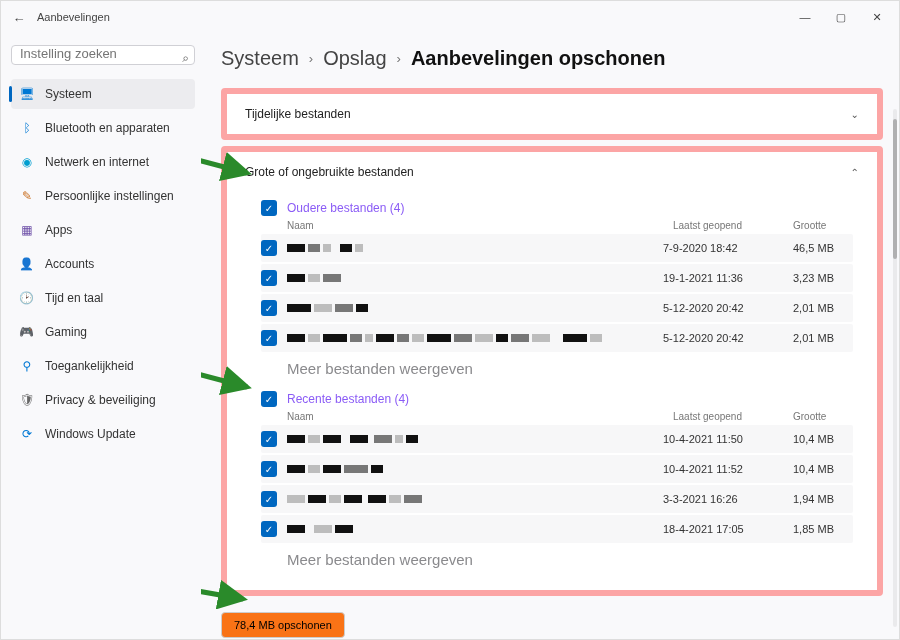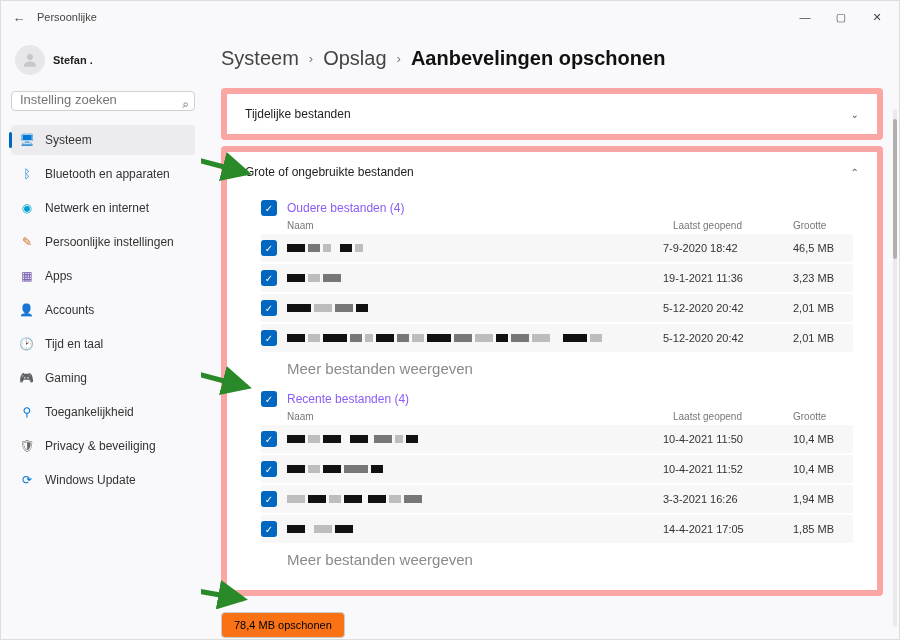--- a/index.html
+++ b/index.html
@@ -59,39 +59,30 @@
   .scrollbar { position: absolute; right: 2px; top: 76px; bottom: 12px; width: 4px; background: rgba(0,0,0,0.06); border-radius: 2px; }
   .scrollthumb { position: absolute; right: 0; top: 10px; width: 4px; height: 140px; background: rgba(0,0,0,0.25); border-radius: 2px; }
   .arrow-anno { position: absolute; pointer-events: none; z-index: 50; }
 </style>
 </head>
 <body>
 
 <div class="window">
   <div class="titlebar">
     <div class="back">←</div>
-    <div class="title">Persoonlijke</div>
+    <div class="title">Aanbevelingen</div>
     <div class="win-btns">
       <div class="win-btn">—</div>
       <div class="win-btn">▢</div>
       <div class="win-btn">✕</div>
     </div>
   </div>
 
   <div class="content">
     <div class="sidebar">
-      <div class="profile">
-        <div class="avatar">
-          <svg viewBox="0 0 24 24">
-              <circle cx="12" cy="8" r="4"></circle>
-              <path d="M4 20c0-4 4-6 8-6s8 2 8 6v1H4z"></path>
-            </svg>
-        </div>
-        <div class="profile-name">Stefan .</div>
-      </div>
       <div class="search">
         <input type="text" placeholder="Instelling zoeken" style="">
         <span class="sicon">⌕</span>
       </div>
 
       <div class="nav-item active">
         <span class="nav-icon c-blue">🖥</span>
         <span>Systeem</span>
       </div>
       <div class="nav-item">
@@ -244,21 +235,21 @@
                 <i class="blk b2 bk"></i>
                 <i class="blk b1 bg"></i>
                 <i class="blk b2 bm"></i>
               </span>
             <span class="c-date">3-3-2021 16:26</span>
             <span class="c-size">1,94 MB</span>
           </div>
           <div class="row">
             <span class="cbox">✓</span>
             <span class="file-name"><i class="blk b2 bk"></i>&nbsp;<i class="blk b2 bg"></i><i class="blk b2 bk"></i></span>
-            <span class="c-date">14-4-2021 17:05</span>
+            <span class="c-date">18-4-2021 17:05</span>
             <span class="c-size">1,85 MB</span>
           </div>
           <div class="more">Meer bestanden weergeven</div>
         </div>
       </div>
 
       <button class="cleanup-btn">78,4 MB opschonen</button>
 
       <div class="scrollbar">
         <div class="scrollthumb"></div>

